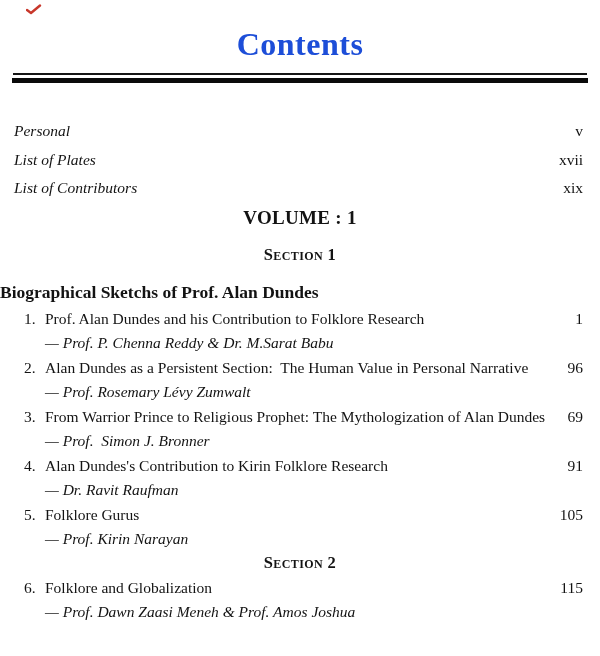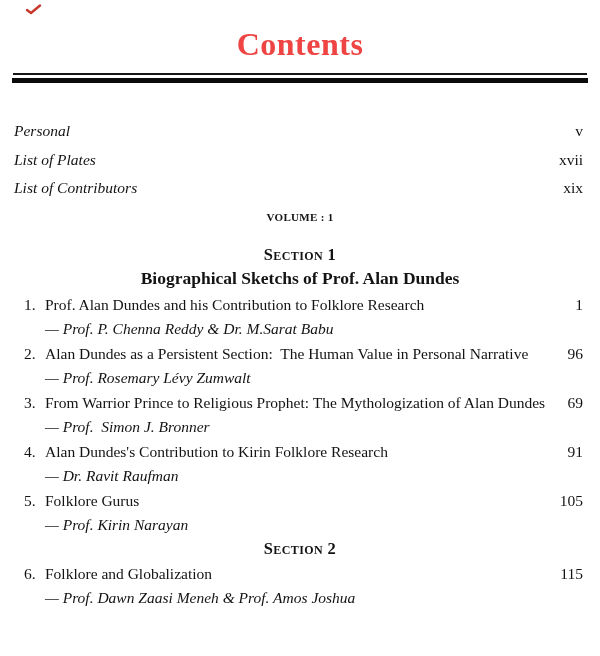--- a/index.html
+++ b/index.html
@@ -20,58 +20,58 @@
     width: 16px;
     height: 11px;
   }
   .doc-title {
     padding-top: 27px;
     text-align: center;
     font-size: 32px;
     line-height: 34px;
     font-weight: bold;
     letter-spacing: 0.5px;
-    color: #ef4444;
+    color: #1d4ed8;
   }
   .rule-thin  { height: 2px; background: #151515; margin: 12px 13px 0 13px; }
   .rule-thick { height: 5px; background: #0a0a0a; margin: 3px 12px 0 12px; }
 
   .front-matter { margin: 39px 17px 0 14px; }
   .fm-row {
     display: flex;
     justify-content: space-between;
     align-items: baseline;
     font-size: 15.5px;
     line-height: 17px;
     margin-bottom: 11.5px;
   }
   .fm-label { font-style: italic; white-space: pre-wrap; }
   .fm-page  { font-style: normal; }
 
   .volume-heading {
     margin-top: 13px;
     text-align: center;
     font-weight: bold;
-    font-size: 11px;
+    font-size: 19px;
     line-height: 17px;
     letter-spacing: 0.3px;
   }
   .section-heading {
     margin-top: 21px;
     text-align: center;
     font-weight: bold;
     font-variant: small-caps;
     font-size: 16.5px;
     line-height: 16px;
     letter-spacing: 0.4px;
   }
   .section-heading.mid { margin-top: 0; }
   .toc-subtitle {
-    margin-top: 6px;
-    text-align: center;
+    margin-top: 20px;
+    text-align: left;
     font-weight: bold;
     font-size: 17.5px;
     line-height: 18px;
   }
   .entries { margin: 9px 17px 0 0; }
   .entries.second { margin-top: 8px; }
   .entry-row {
     display: flex;
     align-items: flex-start;
     font-size: 15.5px;

